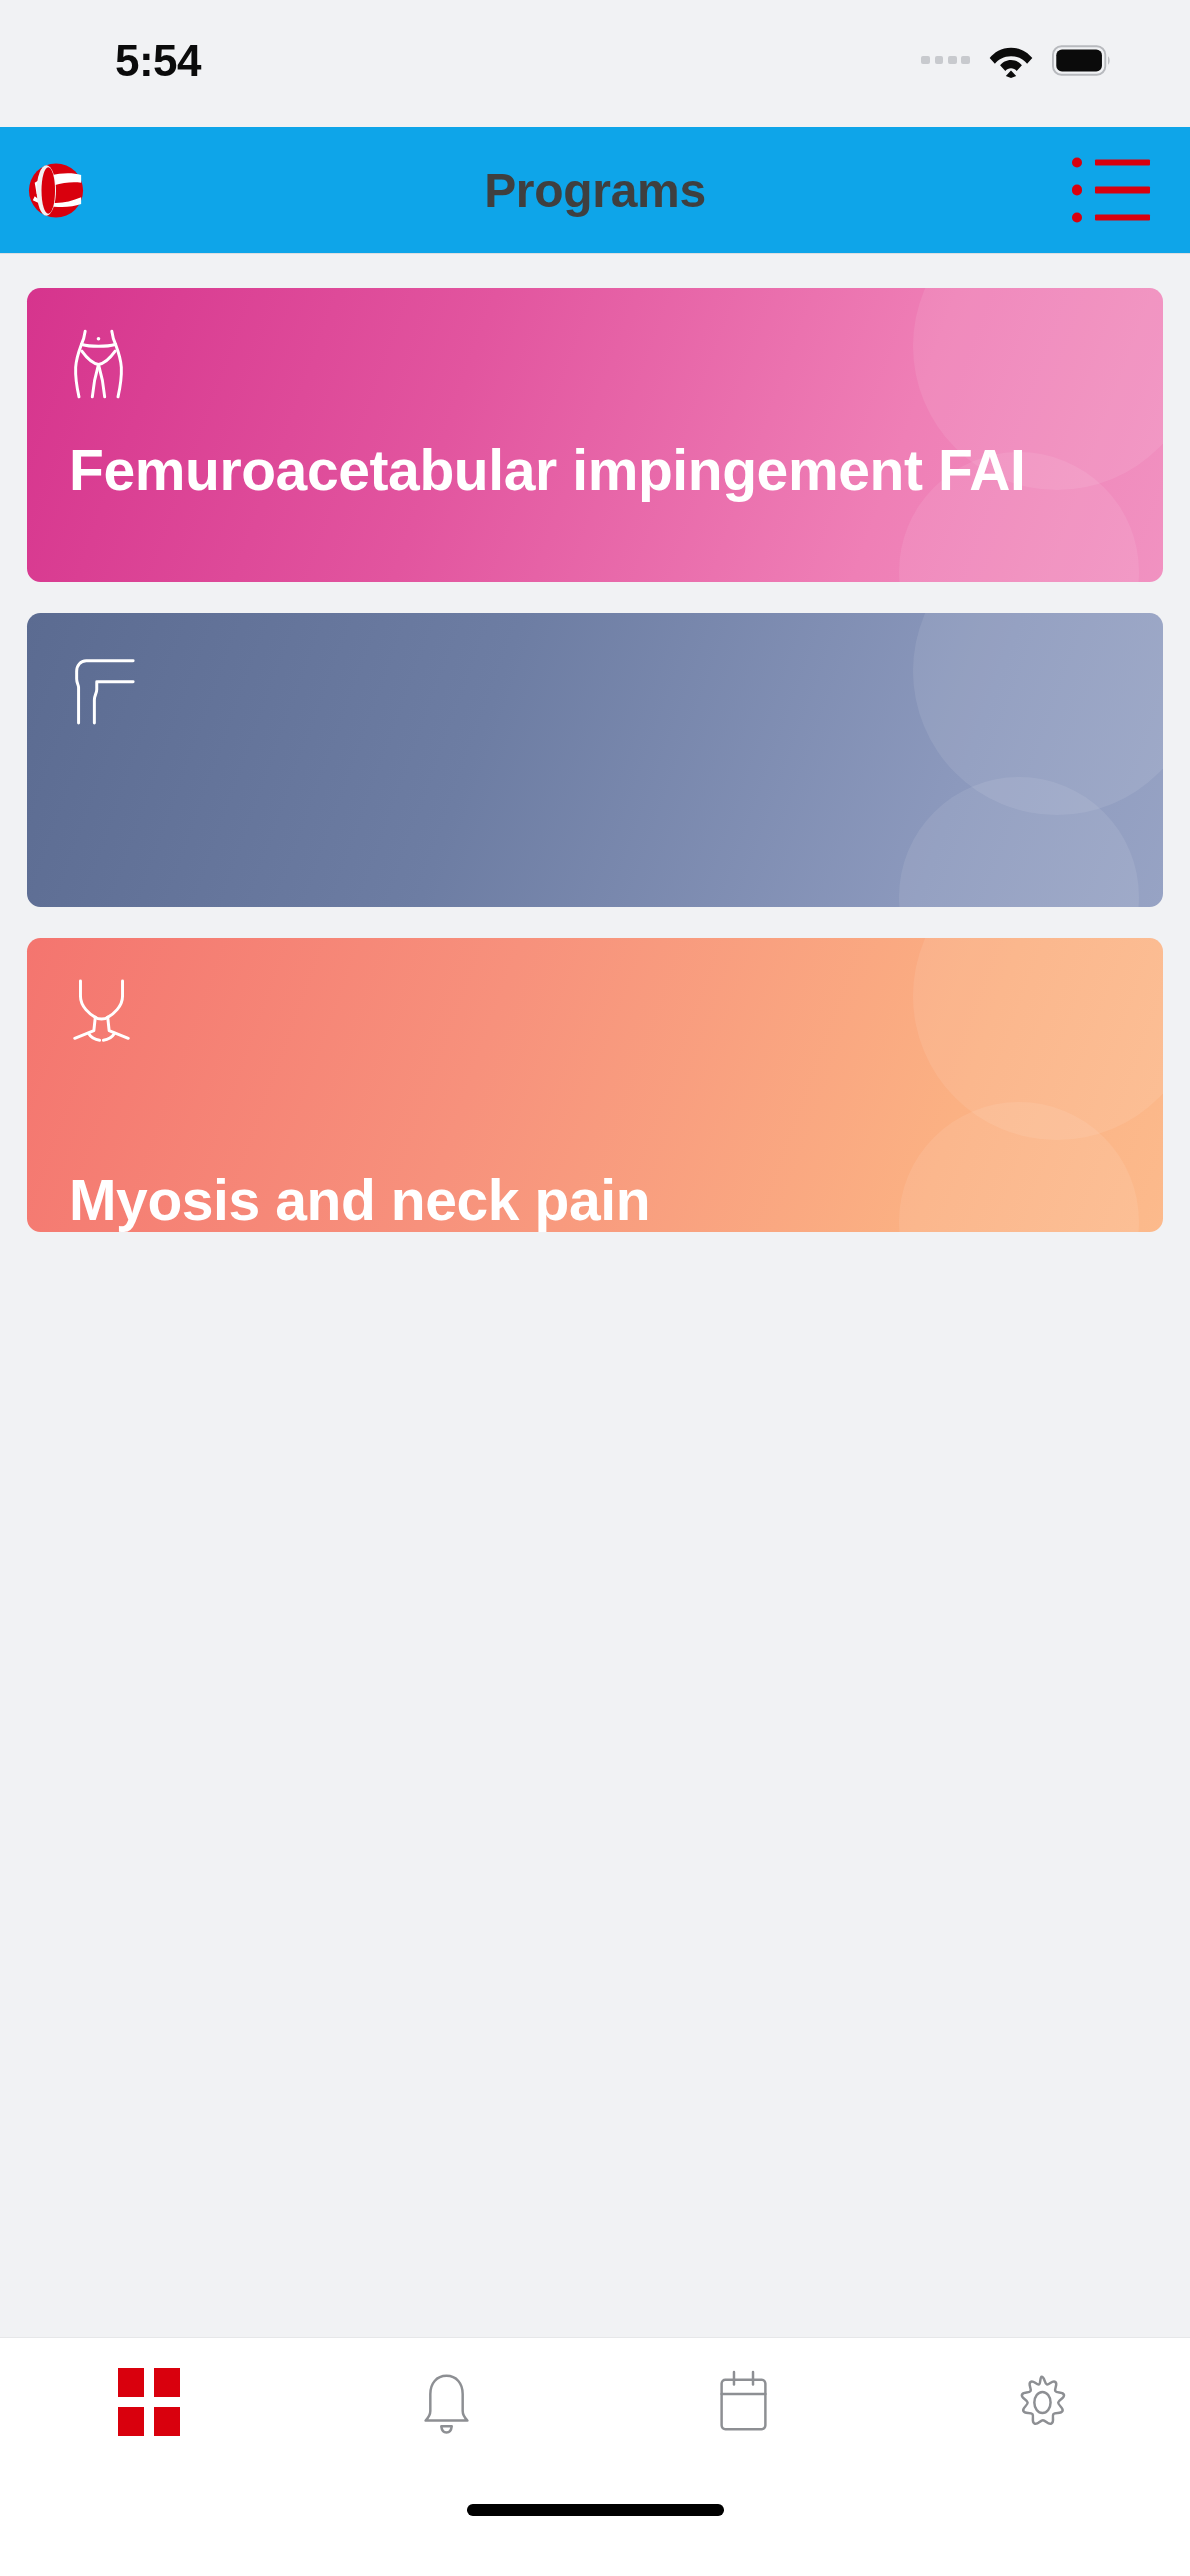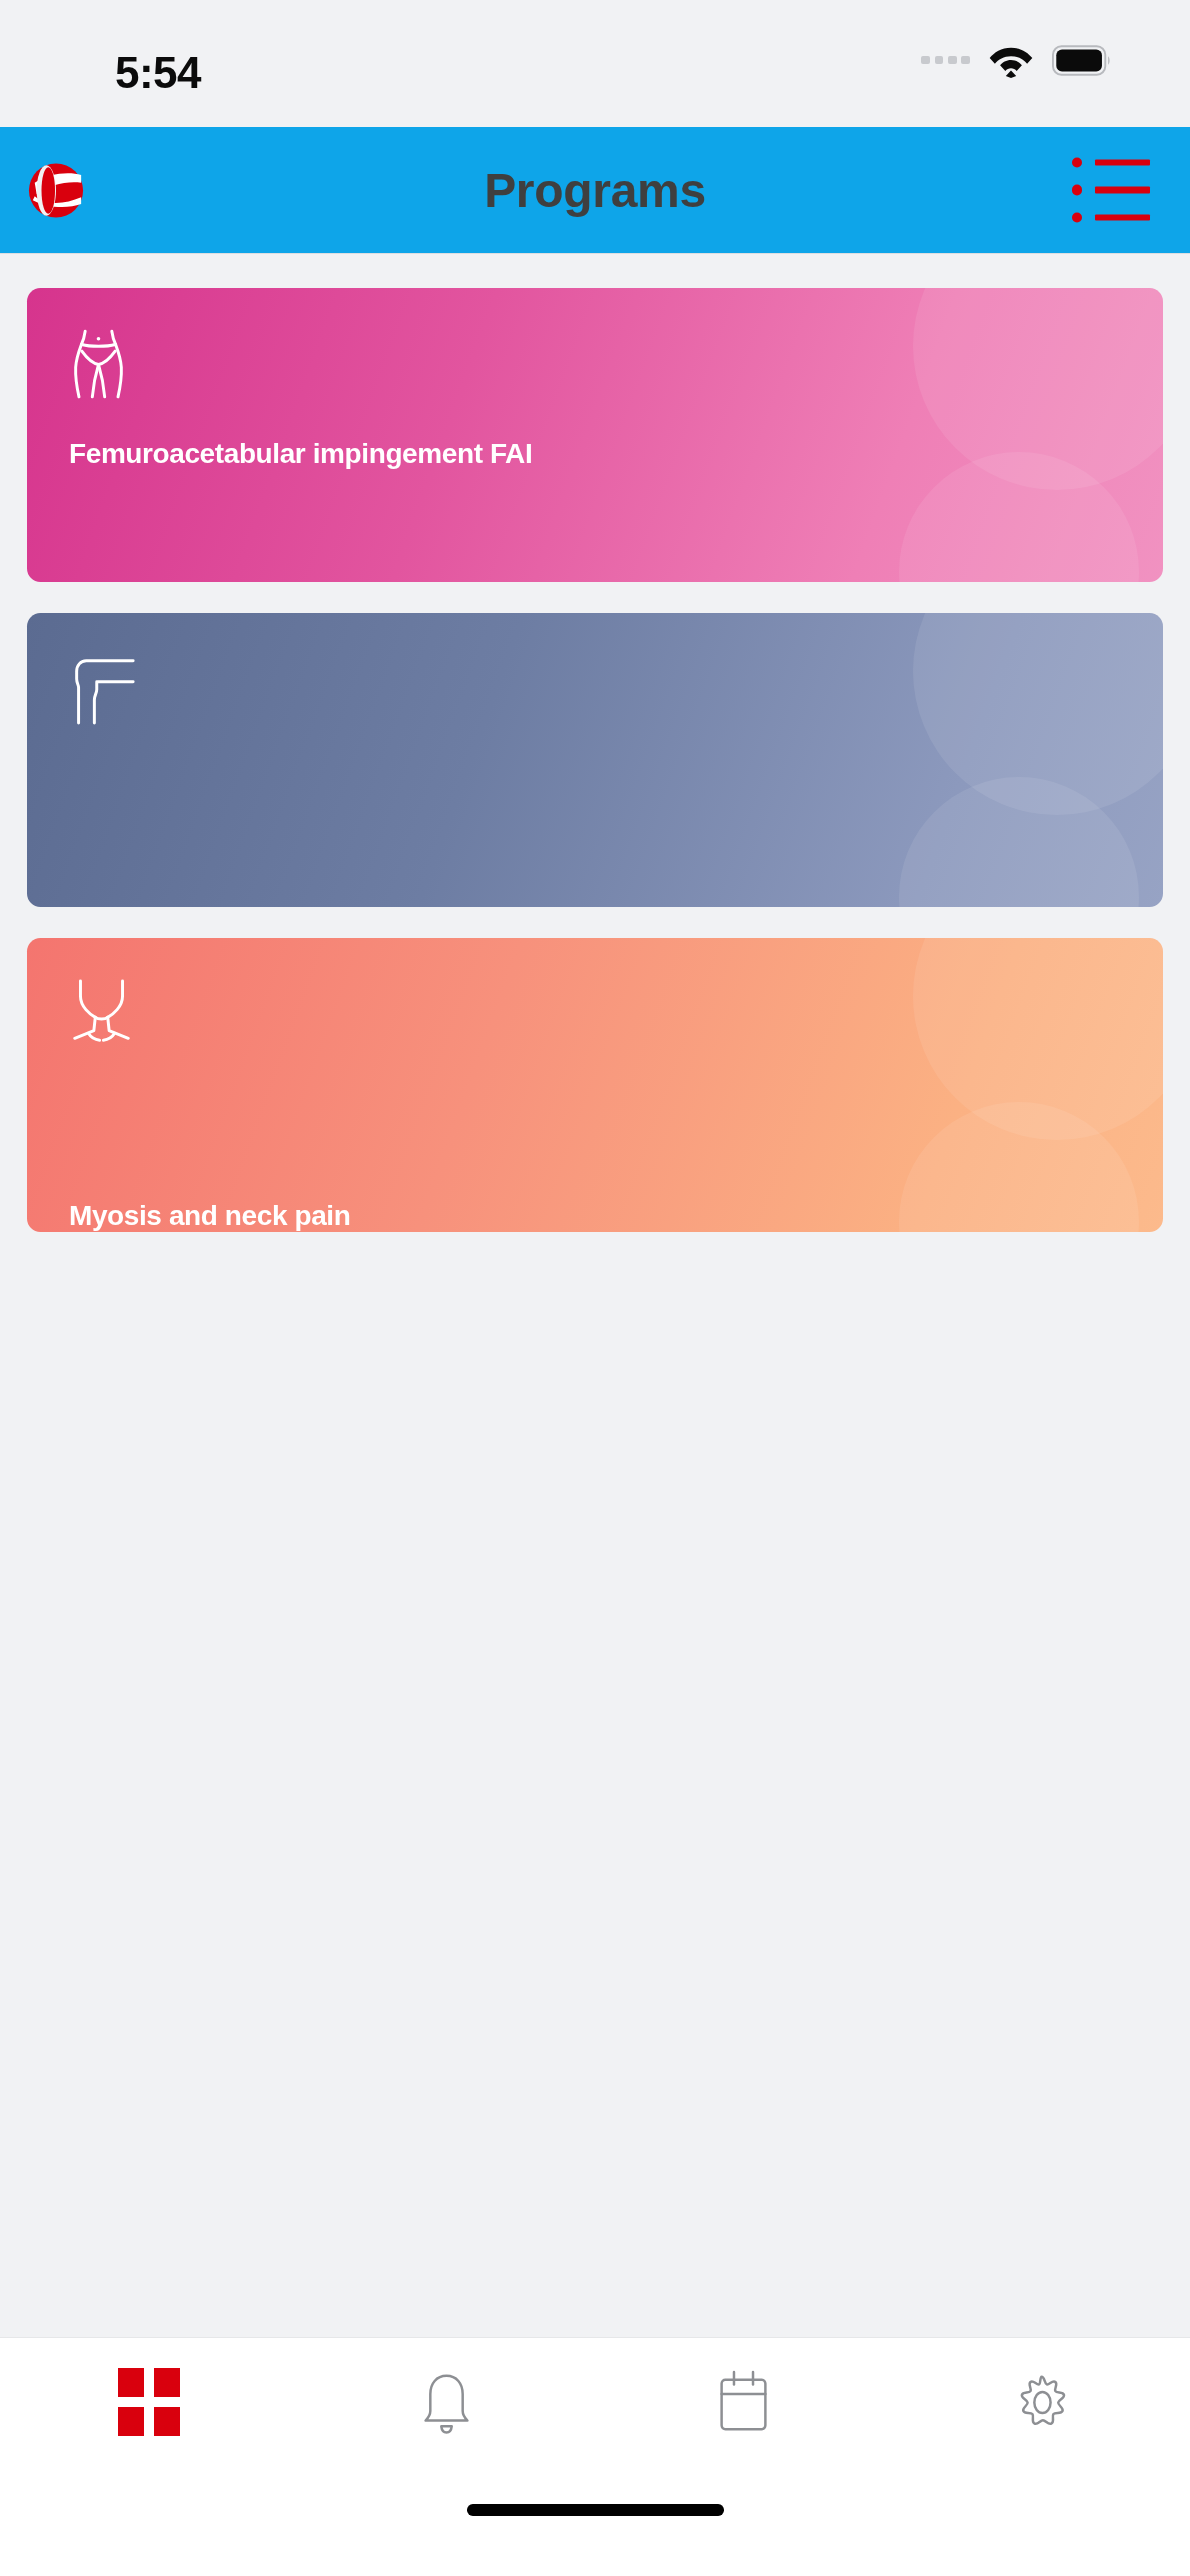--- a/index.html
+++ b/index.html
@@ -30,21 +30,21 @@
     height: 127px;
     flex: 0 0 127px;
     position: relative;
     display: flex;
     align-items: center;
     background: #f1f2f4;
   }
   .status-time {
     position: absolute;
     left: 115px;
-    top: 48px;
+    top: 36px;
     font-size: 44px;
     font-weight: 600;
     color: #0b0b0b;
     letter-spacing: -0.5px;
   }
   .status-right {
     position: absolute;
     right: 79px;
     top: 42px;
     display: flex;
@@ -142,21 +142,21 @@
     background: rgba(255,255,255,0.085);
   }
   .card-deco .c1 { width: 288px; height: 288px; right: -38px; top: -86px; }
   .card-deco .c2 { width: 240px; height: 240px; right: 24px; bottom: -110px; }
 
   .card-icon { position: relative; z-index: 2; height: 73px; }
   .card-title {
     position: relative;
     z-index: 2;
     margin-top: 38px;
-    font-size: 28px;
+    font-size: 57px;
     font-weight: 700;
     color: #ffffff;
     letter-spacing: -0.4px;
     line-height: 1.1;
   }
 
   .viewed-note {
     margin-top: 31px;
     text-align: center;
     font-size: 29px;

